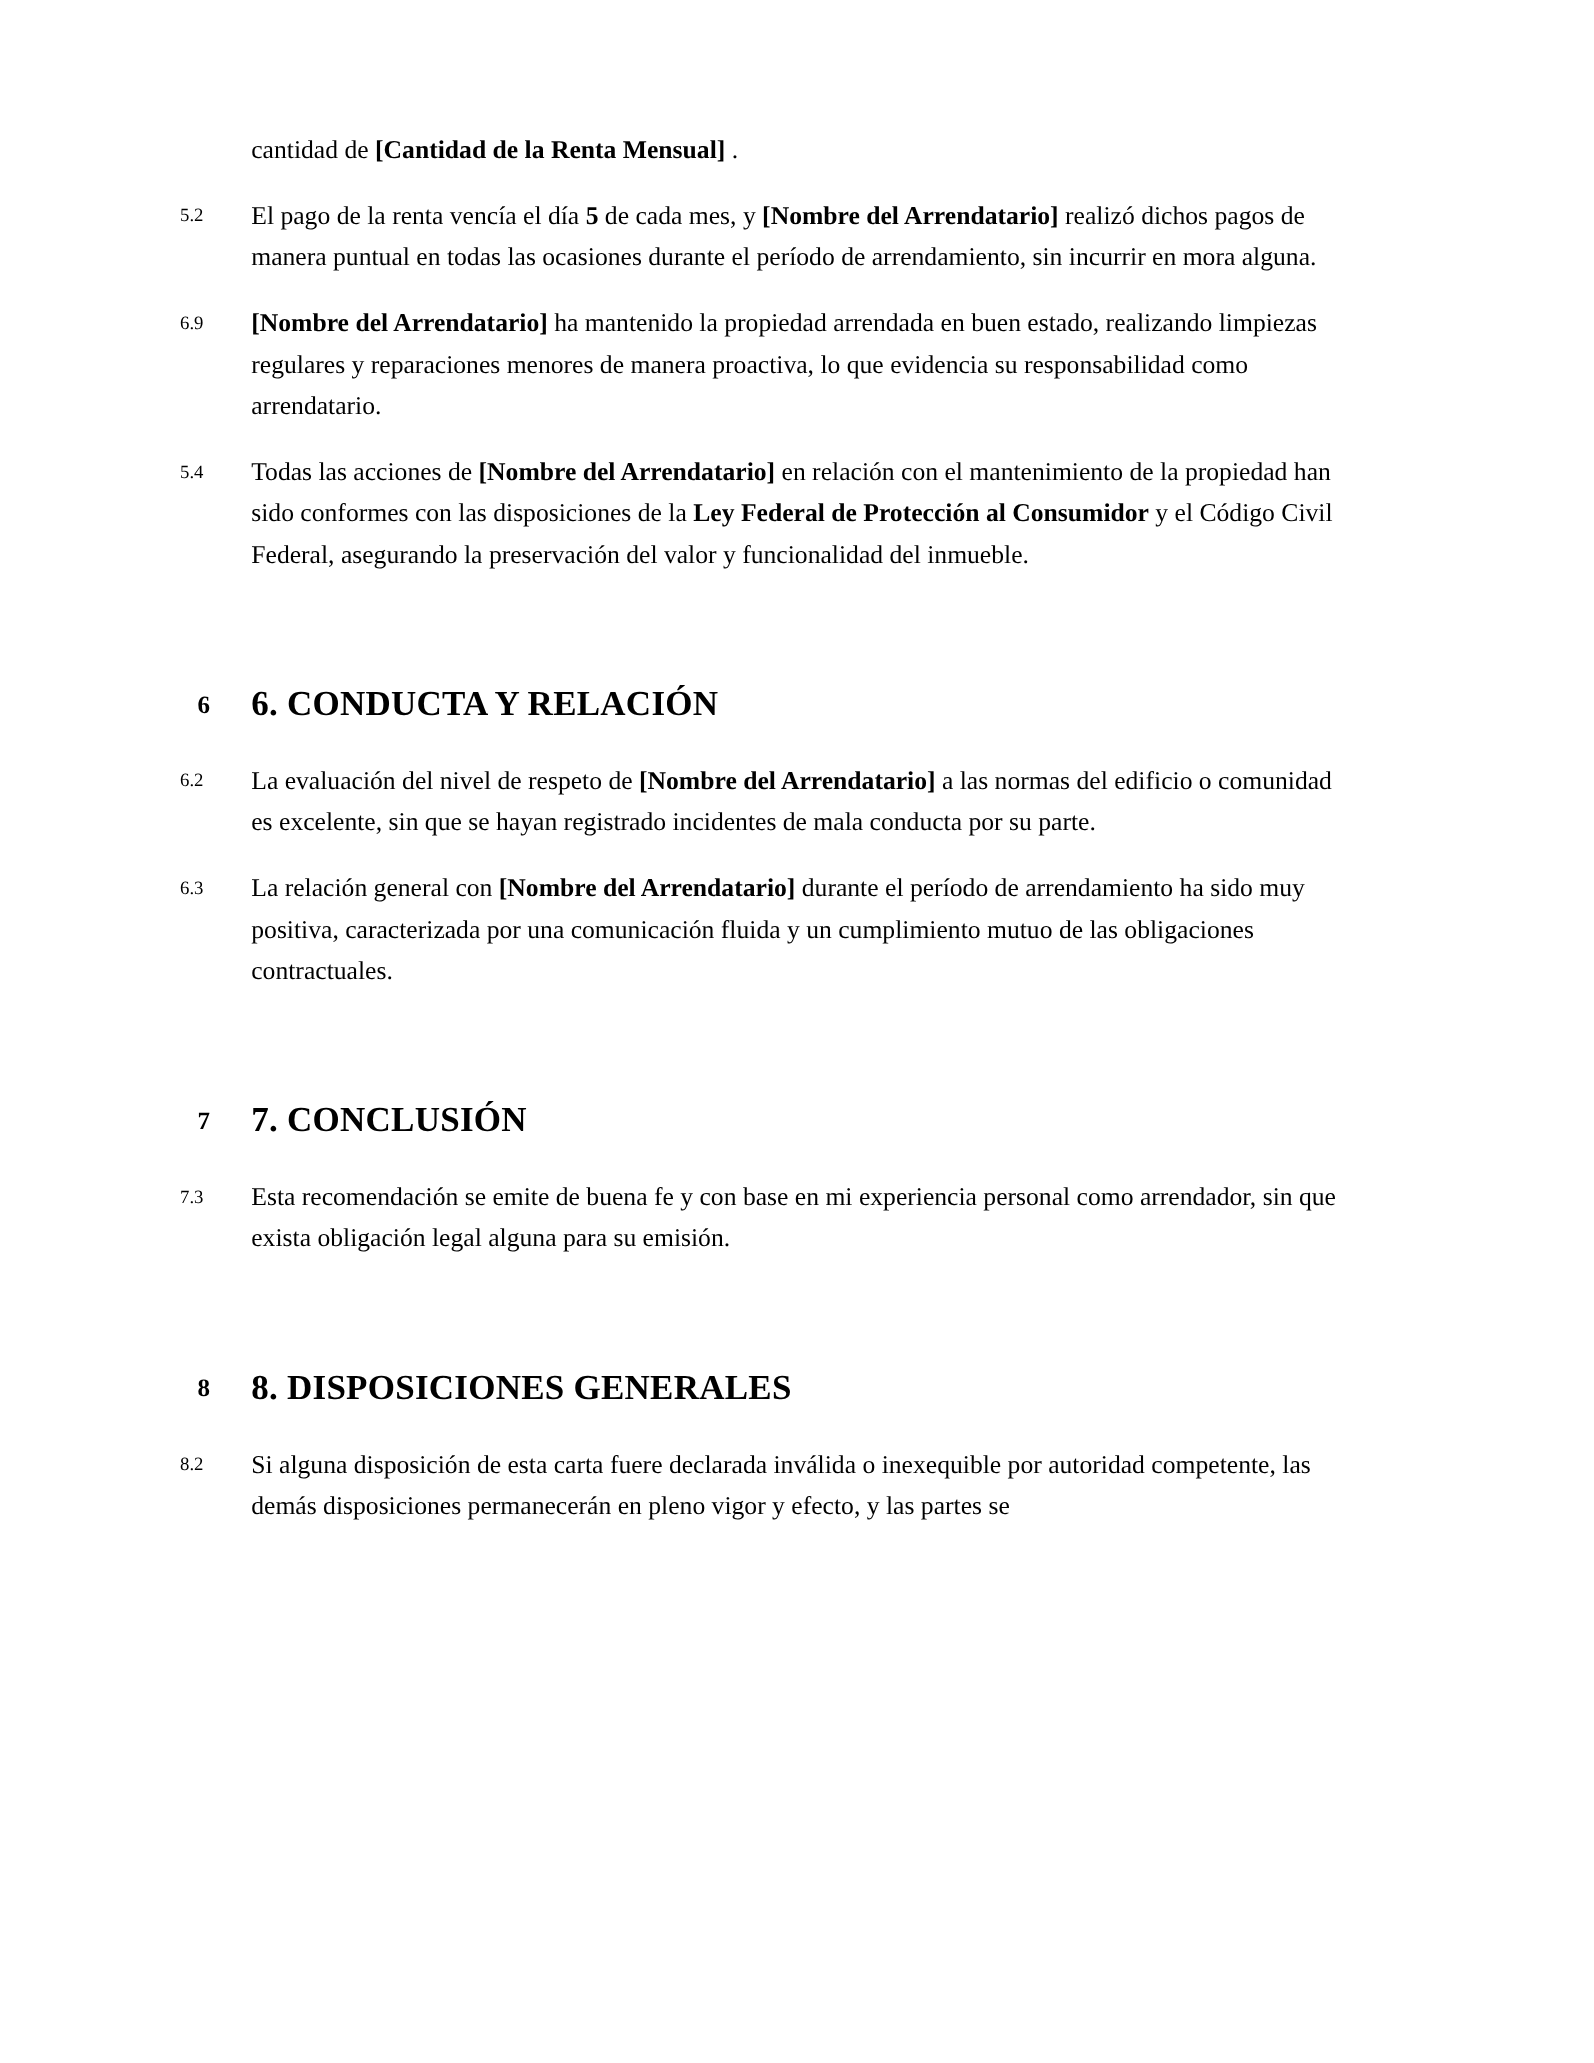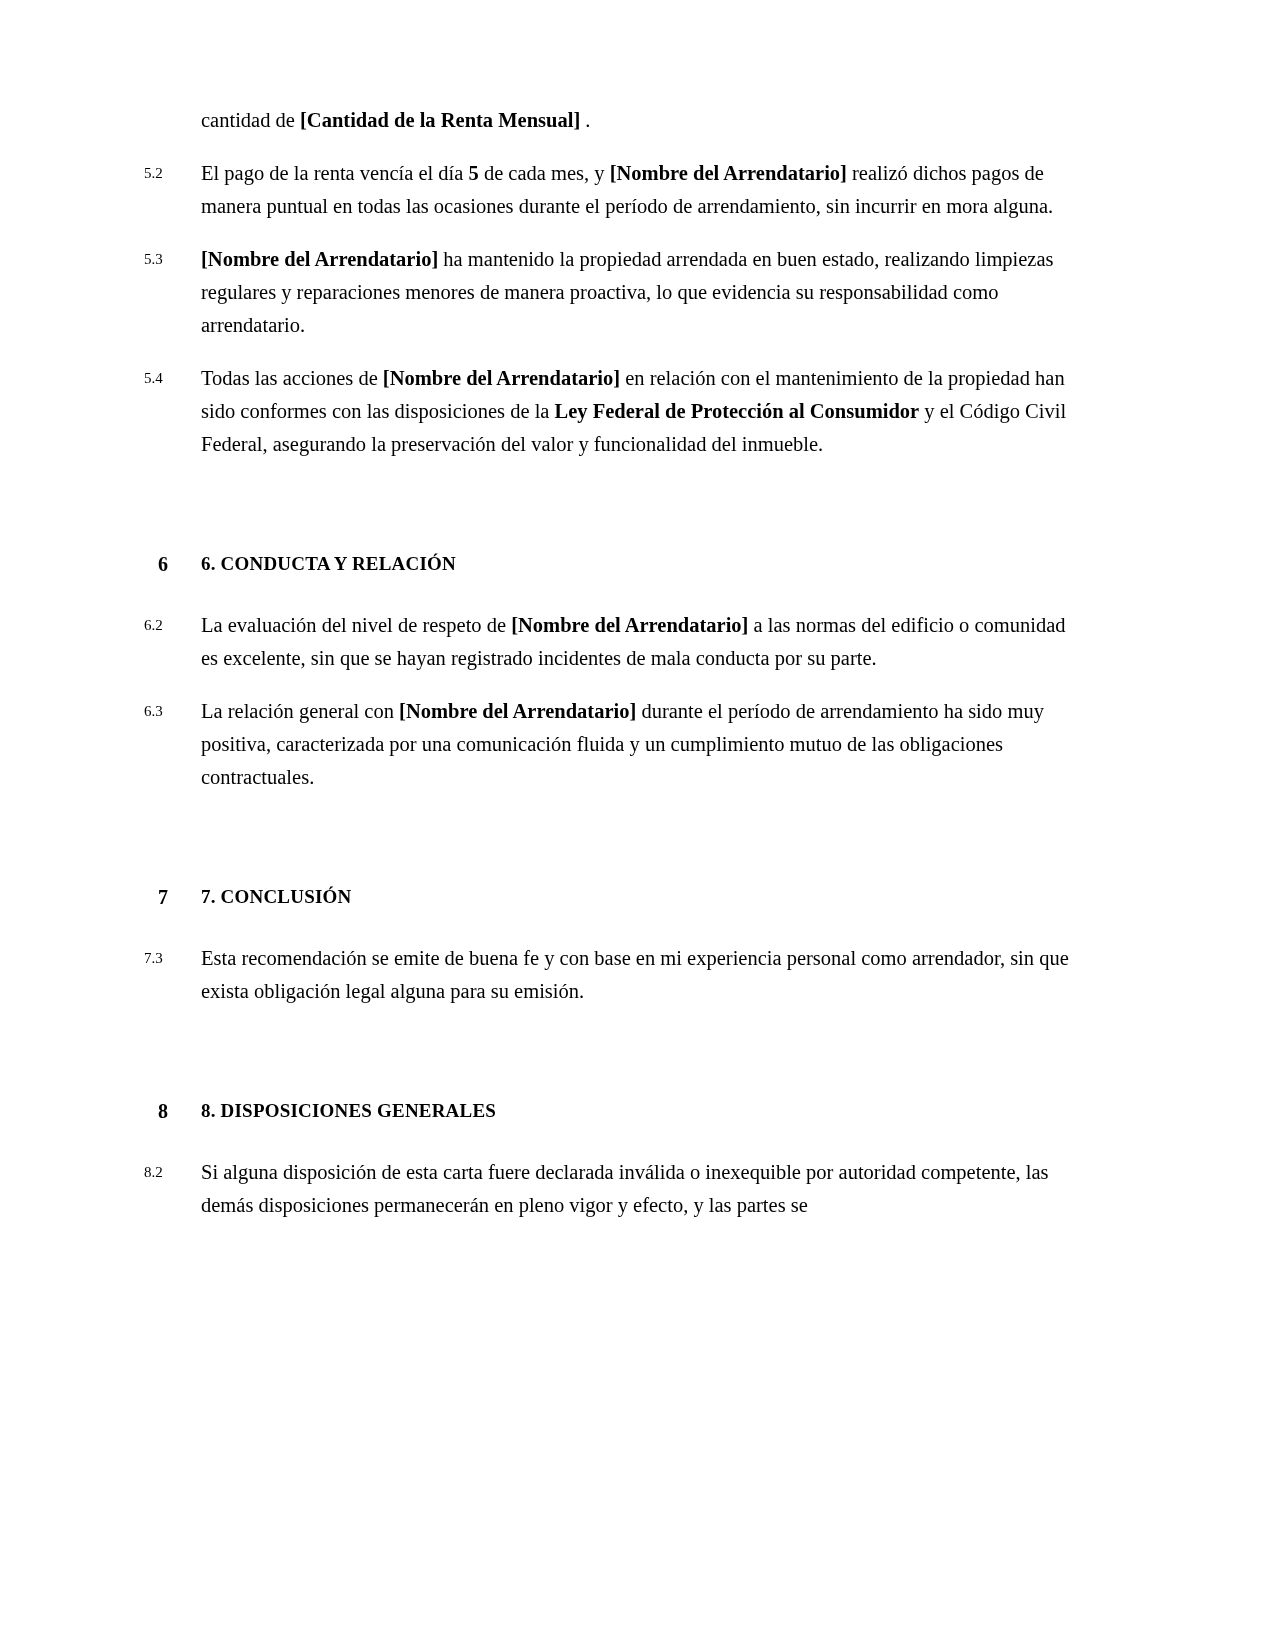--- a/index.html
+++ b/index.html
@@ -68,21 +68,21 @@
     width: 58px;
     box-sizing: border-box;
     font-size: 20px;
     line-height: 30px;
     font-weight: bold;
     text-align: center;
     padding-right: 18px;
   }
   .heading-text {
     flex: 1 1 auto;
-    font-size: 19px;
+    font-size: 28px;
     line-height: 30px;
     font-weight: bold;
     letter-spacing: 0.2px;
   }
 
   
   .sec-gap-before { height: 68px; }
   .sec-gap-after  { height: 30px; }
 </style>
 </head>
@@ -93,21 +93,21 @@
     <div id="content-root">
         <div class="para continuation">
           <div class="para-num"></div>
           <div class="para-text"><span>cantidad de </span><b>[Cantidad de la Renta Mensual]</b><span> .</span></div>
         </div>
         <div class="para">
           <div class="para-num">5.2</div>
           <div class="para-text"><span>El pago de la renta vencía el día </span><b>5</b><span> de cada mes, y </span><b>[Nombre del Arrendatario]</b><span> realizó dichos pagos de manera puntual en todas las ocasiones durante el período de arrendamiento, sin incurrir en mora alguna.</span></div>
         </div>
         <div class="para">
-          <div class="para-num">5.3</div>
+          <div class="para-num">6.9</div>
           <div class="para-text"><span> </span><b>[Nombre del Arrendatario]</b><span> ha mantenido la propiedad arrendada en buen estado, realizando limpiezas regulares y reparaciones menores de manera proactiva, lo que evidencia su responsabilidad como arrendatario.</span></div>
         </div>
         <div class="para">
           <div class="para-num">5.4</div>
           <div class="para-text"><span>Todas las acciones de </span><b>[Nombre del Arrendatario]</b><span> en relación con el mantenimiento de la propiedad han sido conformes con las disposiciones de la </span><b>Ley Federal de Protección al Consumidor</b><span> y el Código Civil Federal, asegurando la preservación del valor y funcionalidad del inmueble.</span></div>
         </div>
         <div class="sec-gap-before"></div>
         <div class="heading">
           <div class="heading-num">6</div>
           <div class="heading-text">6. CONDUCTA Y RELACIÓN</div>

